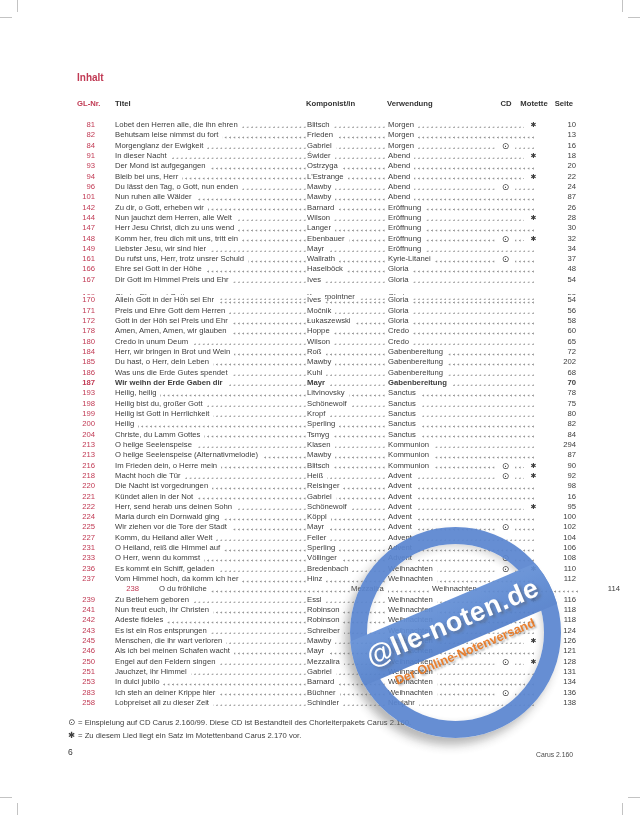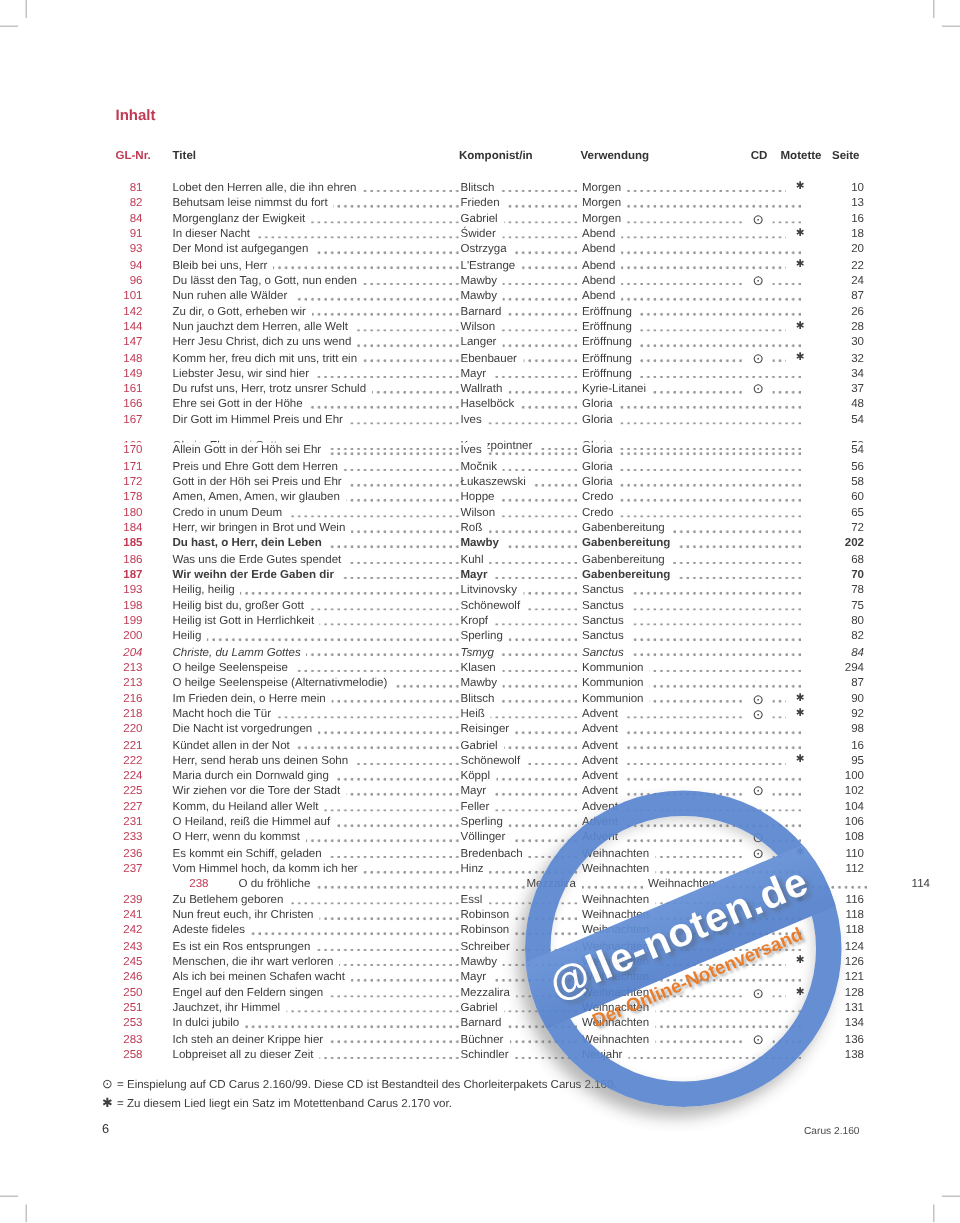--- a/index.html
+++ b/index.html
@@ -263,21 +263,21 @@
         <span class="seite">65</span>
       </div>
       <div class="row" style="top: 227.04px;">
         <div class="leader"></div>
         <span class="gl" style="color:#c13a54">184</span>
         <span class="titel">Herr, wir bringen in Brot und Wein</span>
         <span class="komp">Roß</span>
         <span class="verw">Gabenbereitung</span>
         <span class="seite">72</span>
       </div>
-      <div class="row" style="top: 237.36px; font-weight: bold;">
+      <div class="row" style="top: 237.36px;">
         <div class="leader"></div>
         <span class="gl" style="color:#c13a54">185</span>
         <span class="titel">Du hast, o Herr, dein Leben</span>
         <span class="komp">Mawby</span>
         <span class="verw">Gabenbereitung</span>
         <span class="seite">202</span>
       </div>
       <div class="row" style="top: 247.68px;">
         <div class="leader"></div>
         <span class="gl" style="color:#c13a54">186</span>
@@ -319,21 +319,21 @@
         <span class="seite">80</span>
       </div>
       <div class="row" style="top: 299.28px;">
         <div class="leader"></div>
         <span class="gl" style="color:#c13a54">200</span>
         <span class="titel">Heilig</span>
         <span class="komp">Sperling</span>
         <span class="verw">Sanctus</span>
         <span class="seite">82</span>
       </div>
-      <div class="row" style="top: 309.6px; font-style: italic;">
+      <div class="row" style="top: 309.6px;">
         <div class="leader"></div>
         <span class="gl" style="color:#c13a54">204</span>
         <span class="titel">Christe, du Lamm Gottes</span>
         <span class="komp">Tsmyg</span>
         <span class="verw">Sanctus</span>
         <span class="seite">84</span>
       </div>
       <div class="row" style="top: 319.92px;">
         <div class="leader"></div>
         <span class="gl" style="color:#c13a54">213</span>

